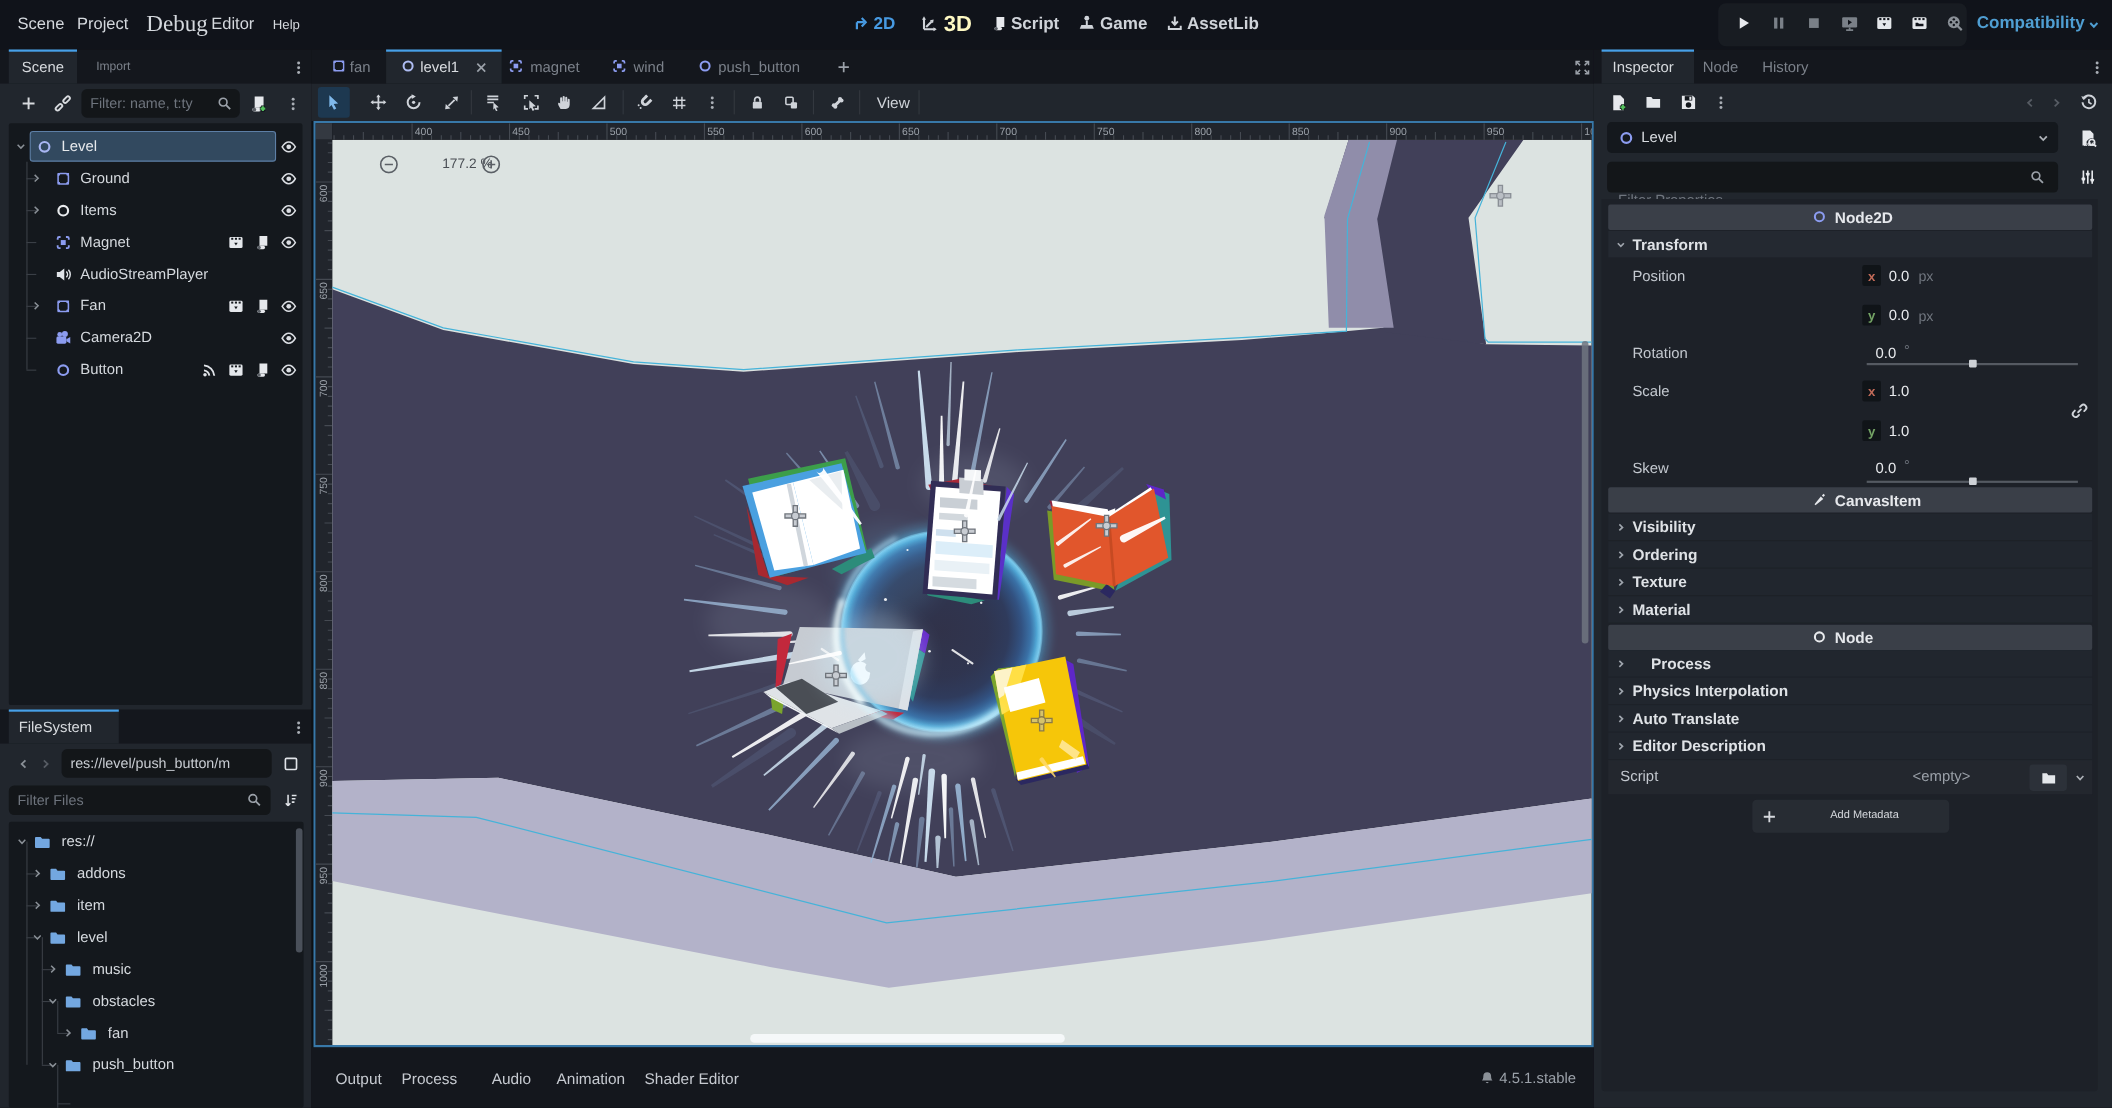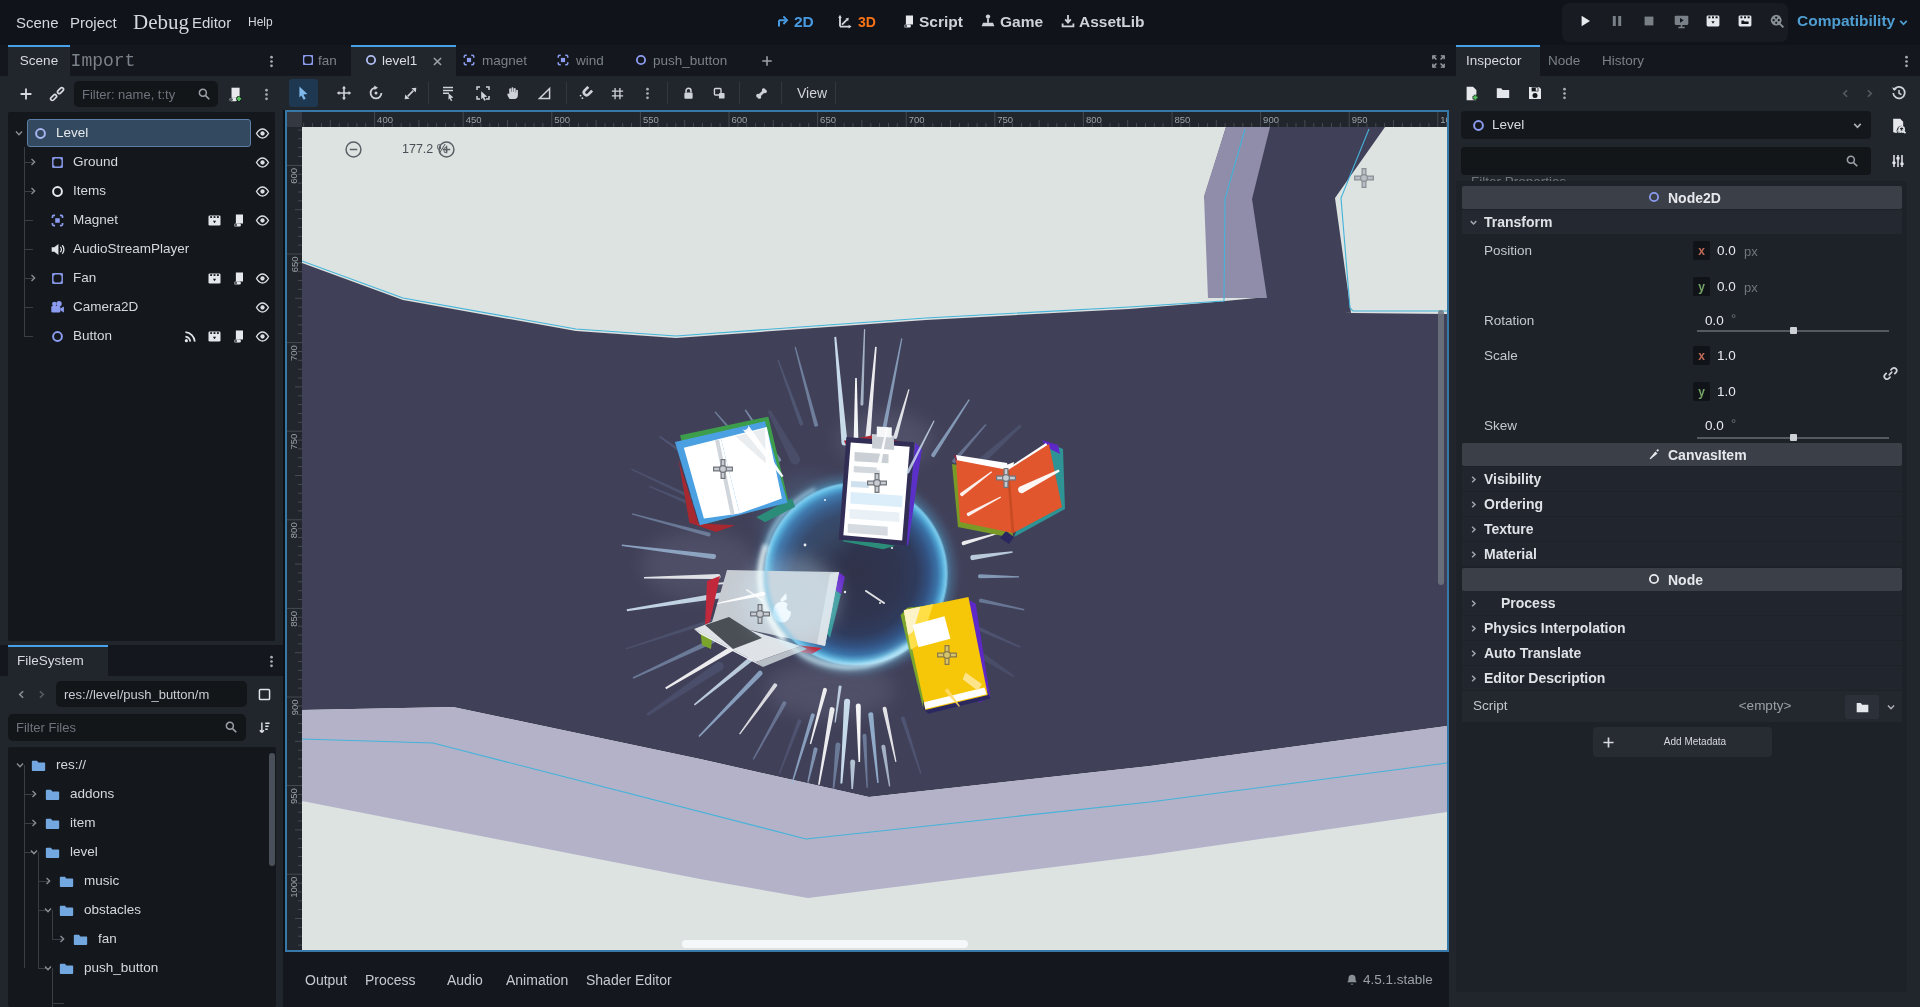--- a/index.html
+++ b/index.html
@@ -16,21 +16,21 @@
     <path d="M3 13.6V7.2M3 7.2h6.4" stroke="#479ae2" stroke-width="2" fill="none"></path>
     <path d="M7.4 3.4L11 7.2 7.4 11" stroke="#479ae2" stroke-width="2" fill="none"></path>
   </svg>
 <div class="t" style="left:794px;top:22px;font-size:15.5px;color:#479ae2;font-weight:700;transform:translateY(-50%);">2D</div>
 <svg class="ic" style="left:837.0px;top:13.0px" width="16" height="16" viewBox="0 0 16 16">
     <path d="M3 13.6V3.4M3 13.6h10.2" stroke="#cfd3d9" stroke-width="1.9" fill="none"></path>
     <path d="M1.2 5L3 1.8 4.8 5zM11.6 11.8l3 1.8-3 1.8z" fill="#cfd3d9"></path>
     <path d="M5 11.6L10 6.6" stroke="#cfd3d9" stroke-width="1.9"></path>
     <path d="M8.4 5.4l3.4-0.6-0.6 3.4z" fill="#cfd3d9"></path>
   </svg>
-<div class="t" style="left:858px;top:22px;font-size:14px;color:#f97316;font-weight:700;transform:translateY(-50%);">3D</div>
+<div class="t" style="left:858px;top:22px;font-size:20px;color:#fef9c3;font-weight:700;transform:translateY(-50%);">3D</div>
 <svg class="ic" style="left:900.5px;top:13.5px" width="15" height="15" viewBox="0 0 16 16">
     <path d="M5.2 1.6h7.6v9.6h-7.6z" fill="#e6e8ec"></path>
     <rect x="3.2" y="11.2" width="7.4" height="3.2" rx="1.6" fill="#e6e8ec"></rect>
     <circle cx="4.9" cy="12.8" r="1.6" fill="#585d64"></circle>
   </svg>
 <div class="t" style="left:919px;top:22px;font-size:15.5px;color:#cfd3d9;font-weight:700;transform:translateY(-50%);">Script</div>
 <svg class="ic" style="left:980.0px;top:13.0px" width="16" height="16" viewBox="0 0 16 16">
     <circle cx="8" cy="3.6" r="2.2" fill="#cfd3d9"></circle>
     <path d="M8 5.8v4" stroke="#cfd3d9" stroke-width="1.8"></path>
     <path d="M3 9.8h10l1.4 3.4H1.6z" fill="#cfd3d9"></path>
@@ -79,21 +79,21 @@
     <circle cx="7.2" cy="9.8" r="1.1" fill="#10131a"></circle>
     <path d="M10.6 10.6L14.4 14.4" stroke="#8a9097" stroke-width="2"></path>
   </svg>
 <div class="t" style="left:1797px;top:21px;font-size:15.5px;color:#4f9ed2;font-weight:700;transform:translateY(-50%);">Compatibility</div>
 <svg class="ic" style="left:1896.5px;top:15.5px" width="13" height="13" viewBox="0 0 16 16">
     <path d="M4 6l4 4.2L12 6" stroke="#4f9ed2" stroke-width="2.2" fill="none"></path>
   </svg>
 <div class="" style="left:0px;top:45px;width:283px;height:962px;background:#14171d"></div>
 <div class="" style="left:8px;top:45px;width:62px;height:31px;background:#21262d;border-top:2px solid #47a0e8;border-radius:0 0 0 0"></div>
 <div class="t" style="left:39px;top:61px;font-size:13.5px;color:#d7dade;font-weight:400;transform:translate(-50%,-50%);">Scene</div>
-<div class="t" style="left:103px;top:61px;font-size:18px;color:#7b818a;font-weight:400;transform:translate(-50%,-50%);font-family:Liberation Mono, monospace;">Import</div>
+<div class="t" style="left:103px;top:61px;font-size:11px;color:#7b818a;font-weight:400;transform:translate(-50%,-50%);">Import</div>
 <svg class="ic" style="left:263.5px;top:53.5px" width="15" height="15" viewBox="0 0 16 16">
     <circle cx="8" cy="3.4" r="1.45" fill="#a9aeb5"></circle>
     <circle cx="8" cy="8" r="1.45" fill="#a9aeb5"></circle>
     <circle cx="8" cy="12.6" r="1.45" fill="#a9aeb5"></circle>
   </svg>
 <div class="" style="left:0px;top:76px;width:283px;height:569px;background:#21262d"></div>
 <svg class="ic" style="left:18.0px;top:86.0px" width="16" height="16" viewBox="0 0 16 16">
     <path d="M8 2.6v10.8M2.6 8h10.8" stroke="#d7dade" stroke-width="1.8" fill="none"></path>
   </svg>
 <svg class="ic" style="left:49.0px;top:86.0px" width="16" height="16" viewBox="0 0 16 16">

